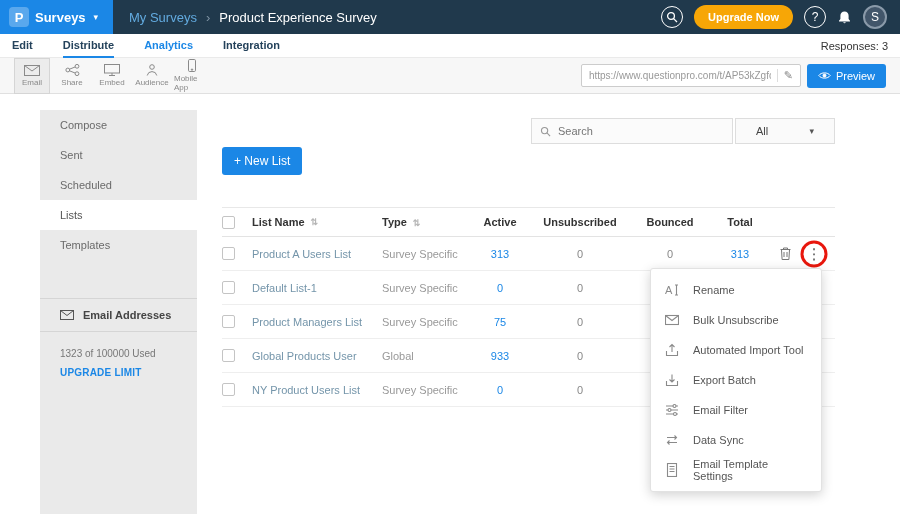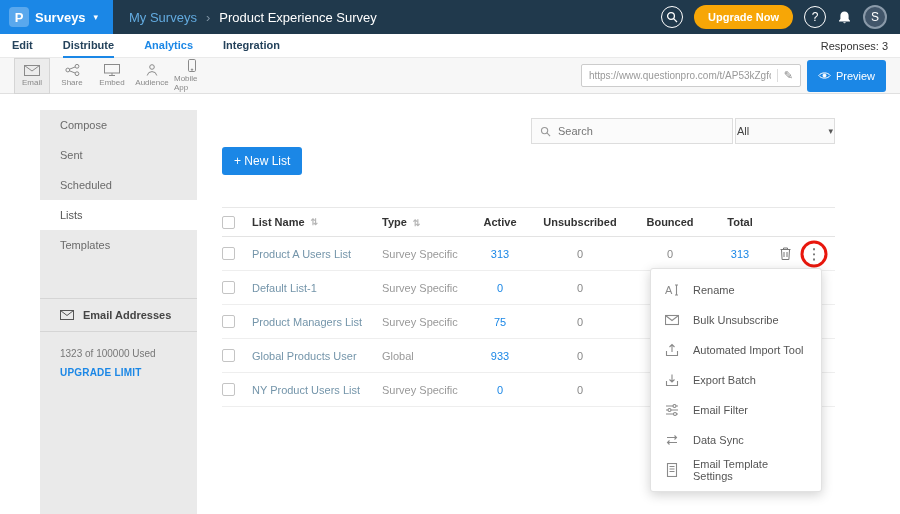--- a/index.html
+++ b/index.html
@@ -34,36 +34,36 @@
 
   
   .toolbar { position:absolute; top:58px; left:0; right:0; height:36px; background:#f7f7f7; border-bottom:1px solid #e0e0e0; display:flex; align-items:center; padding:0 14px; z-index:3; }
   .channel { width:36px; height:36px; display:flex; flex-direction:column; align-items:center; justify-content:center; gap:2px; color:#8a8a8a; margin-right:4px; cursor:pointer; }
   .channel.active { background:#ececec; border:1px solid #d5d5d5; }
   .ch-label { font-size:8px; }
   .toolbar-right { margin-left:auto; display:flex; align-items:center; gap:6px; }
   .url-box { width:220px; height:23px; border:1px solid #ccc; background:#fff; border-radius:2px; display:flex; align-items:center; padding:0 7px; gap:6px; }
   .url-input { border:none; outline:none; flex:1; min-width:0; font-size:10px; color:#999; font-family:inherit; background:transparent; }
   .pencil-icon { color:#888; font-size:11px; border-left:1px solid #ddd; padding-left:6px; cursor:pointer; }
-  .preview-btn { height:24px; background:#1b87e6; color:#fff; border:none; border-radius:3px; font-size:11px; display:flex; align-items:center; gap:5px; padding:16px 11px; cursor:pointer; font-family:inherit; }
+  .preview-btn { height:24px; background:#1b87e6; color:#fff; border:none; border-radius:3px; font-size:11px; display:flex; align-items:center; gap:5px; padding:8px 11px; cursor:pointer; font-family:inherit; }
 
   
   .sidebar { position:absolute; left:40px; top:110px; width:157px; bottom:0; background:#eaeaea; z-index:2; }
   .side-item { height:30px; line-height:30px; padding-left:20px; font-size:11px; color:#6a6a6a; cursor:pointer; }
   .side-item.active { background:#fff; color:#555; }
   .email-addr-header { margin-top:38px; border-top:1px solid #d5d5d5; border-bottom:1px solid #d5d5d5; display:flex; align-items:center; gap:9px; padding:10px 0 10px 20px; color:#444; font-size:11px; font-weight:bold; }
   .usage { padding:16px 0 0 20px; font-size:10px; color:#777; }
   .upgrade-link { padding:8px 0 0 20px; font-size:10px; color:#1b87e6; font-weight:bold; letter-spacing:.2px; cursor:pointer; }
 
   
   .main { position:absolute; left:197px; top:110px; right:0; bottom:0; background:#fff; }
   .search-row { position:absolute; top:8px; right:65px; display:flex; gap:2px; }
   .search-box { width:202px; height:26px; background:#fbfbfb; border:1px solid #ddd; display:flex; align-items:center; padding:0 8px; gap:7px; }
   .search-input { flex:1; min-width:0; border:none; outline:none; background:transparent; font-size:11px; color:#777; font-family:inherit; }
-  .filter-dd { width:100px; height:26px; border:1px solid #ddd; background:#fafafa; display:flex; align-items:center; justify-content:space-between; padding:0 1px; font-size:11px; color:#444; cursor:pointer; }
+  .filter-dd { width:100px; height:26px; border:1px solid #ddd; background:#fafafa; display:flex; align-items:center; justify-content:space-between; padding:0 20px; font-size:11px; color:#444; cursor:pointer; }
   .filter-caret { font-size:9px; color:#555; }
   .new-list-btn { position:absolute; top:37px; left:25px; height:28px; background:#1b87e6; color:#fff; border:none; border-radius:3px; font-size:12px; padding:0 12px; cursor:pointer; font-family:inherit; }
 
   
   .list-table { position:absolute; left:25px; right:65px; top:97px; font-size:11px; }
   .t-head { display:flex; align-items:center; height:30px; border-top:1px solid #e8e8e8; border-bottom:1px solid #e3e3e3; color:#333; font-weight:bold; }
   .t-row { display:flex; align-items:center; height:34px; border-bottom:1px solid #eee; }
   .col-check { width:30px; display:flex; align-items:center; }
   .checkbox { width:13px; height:13px; border:1px solid #c4c4c4; border-radius:2px; background:#fff; cursor:pointer; }
   .col-name { width:130px; display:flex; align-items:center; }

